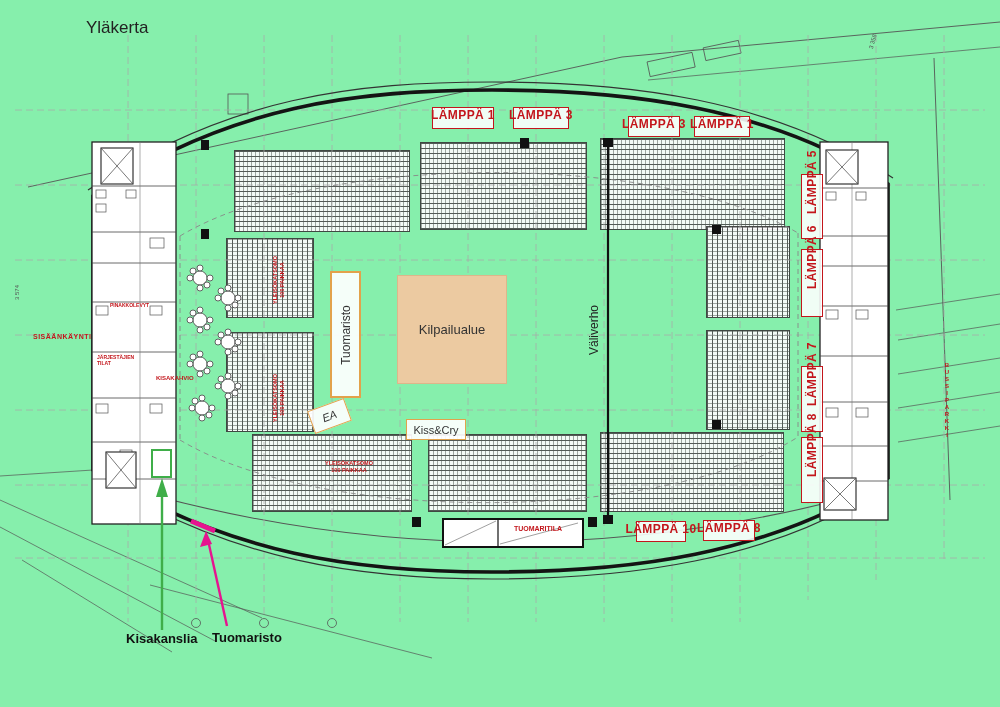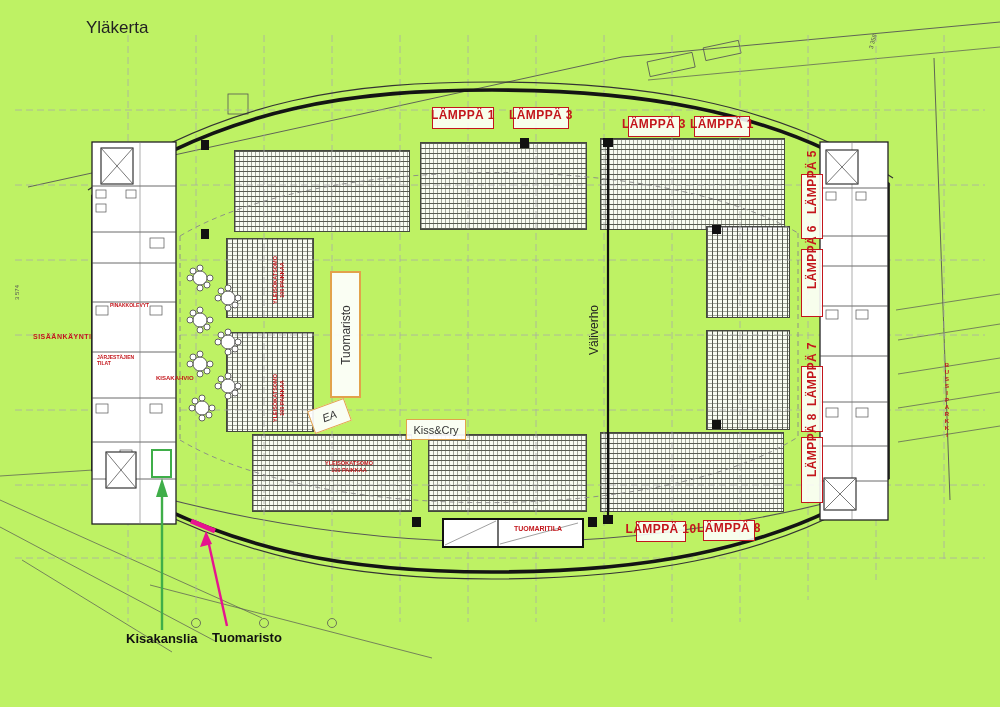--- a/index.html
+++ b/index.html
@@ -5,21 +5,21 @@
   :root{
     --red:#c3161c;
     --orange:#e2a24b;
     --tan:#eccaa1;
     --green:#3fae49;
     --magenta:#e6148f;
     --ink:#161616;
   }
   html,body{margin:0;padding:0;background:#fff;}
   #plan{
-    position:relative;width:1000px;height:707px;background:#bef264;
+    position:relative;width:1000px;height:707px;background:#86efac;
     font-family:"Liberation Sans",sans-serif;overflow:hidden;color:#161616;
   }
   .abs{position:absolute;}
   
   .seats{position:absolute;border:1px solid #3a3a3a;background-color:#fdfdfd;opacity:.92;}
   .seats.h{background-image:
     repeating-linear-gradient(180deg,#4f4f4f 0,#4f4f4f 1px,transparent 1px,transparent 5px),
     repeating-linear-gradient(90deg,#a0a0a0 0,#a0a0a0 1px,transparent 1px,transparent 4px);}
   .seats.v{background-image:
     repeating-linear-gradient(90deg,#4f4f4f 0,#4f4f4f 1px,transparent 1px,transparent 5px),
@@ -335,20 +335,23 @@
   <div class="orange-box" style="left:330px;top:271px;width:27px;height:123px;font-size:12px">
       <span class="rot90">Tuomaristo</span>
     </div>
   <div class="orange-box" style="left:406px;top:419px;width:58px;height:19px;font-size:11px;border-width:1.5px">
       <span>Kiss&amp;Cry</span>
     </div>
   <div class="orange-box" style="left:310px;top:404px;width:37px;height:22px;font-size:11px;font-style:italic;transform:rotate(-20deg);border-width:1.5px">
       <span>EA</span>
     </div>
 
+  <div class="abs" style="left:397px;top:275px;width:108px;height:107px;background:var(--tan);border:1px solid #ddb68a;display:flex;align-items:center;justify-content:center;font-size:13px;color:#333">
+    <span>Kilpailualue</span>
+  </div>
 
   <div class="abs" style="left:586px;top:300px;width:16px;height:60px;display:flex;align-items:center;justify-content:center;font-size:12px;color:#222">
     <span class="rot90">Väliverho</span>
   </div>
 
   <div class="red-note" style="left:33px;top:333px;font-size:7px;letter-spacing:.5px">SISÄÄNKÄYNTI</div>
   <div class="red-note" style="left:110px;top:302px;font-size:5px">PINAKKOLEVYT</div>
   <div class="red-note" style="left:97px;top:354px;font-size:5px;line-height:6px">
     <div>JÄRJESTÄJIEN</div>
     <div>TILAT</div>

